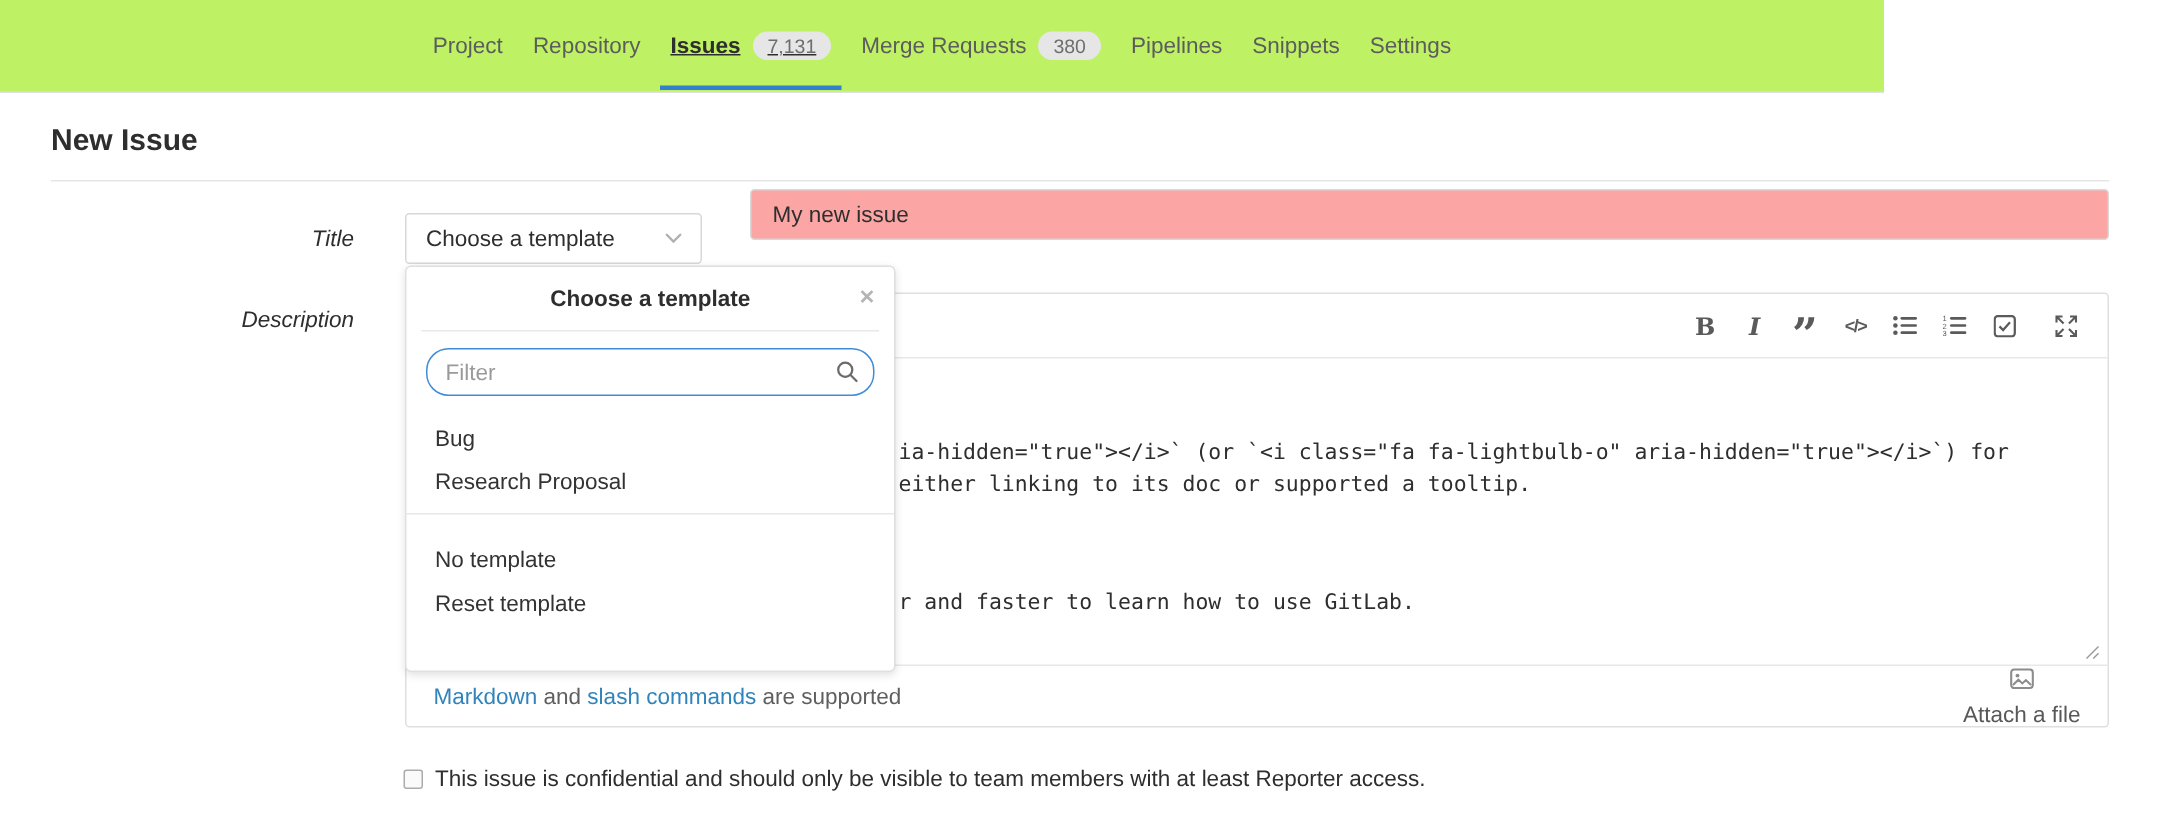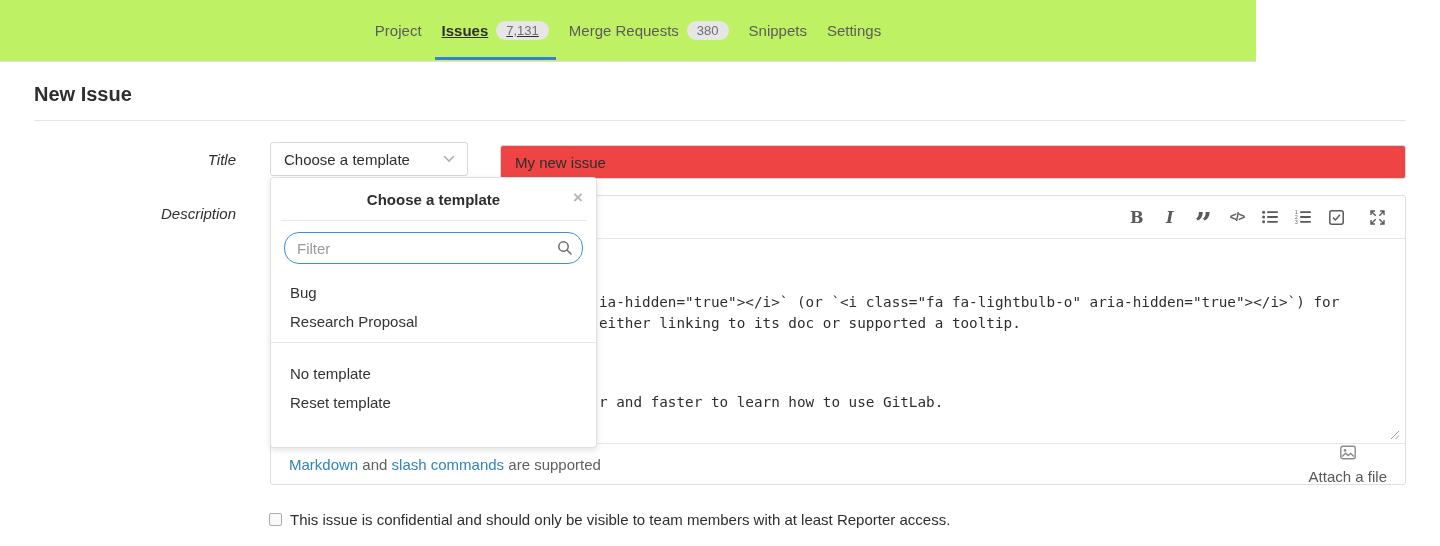--- a/index.html
+++ b/index.html
@@ -57,22 +57,22 @@
   .label-title{top:151px;}
   .label-description{top:205px;}
   
   .template-toggle{
     position:absolute;left:270px;top:142px;width:198px;height:34px;
     background:#fff;border:1px solid #d8d8d8;border-radius:3px;
     display:flex;align-items:center;justify-content:space-between;
     padding:0 12px 0 13px;font-size:15px;color:var(--text-dark);cursor:pointer;
   }
   .title-input{
-    position:absolute;left:500px;top:145px;width:906px;height:34px;
-    border:1px solid #d8d8d8;border-radius:3px;background:#ef4444;
+    position:absolute;left:500px;top:126px;width:906px;height:34px;
+    border:1px solid #d8d8d8;border-radius:3px;background:#fca5a5;
     padding:0 14px;font-size:15px;color:var(--text-dark);
     font-family:"Liberation Sans","DejaVu Sans",sans-serif;outline:none;
   }
   
   .md-area{
     position:absolute;left:270px;top:195px;width:1136px;height:290px;
     border:1px solid #dfdfdf;border-radius:3px;background:#fff;
   }
   .md-toolbar{
     height:43px;border-bottom:1px solid #e8e8e8;
@@ -149,27 +149,33 @@
   .dd-list-bottom{padding:16px 0 4px;}
   svg{display:block;}
 </style>
 </head>
 <body>
 
 <nav class="topnav">
   <div class="nav-item">
     <span>Project</span>
   </div>
+  <div class="nav-item">
+    <span>Repository</span>
+  </div>
   <div class="nav-item active">
     <span>Issues</span>
     <span class="nav-badge">7,131</span>
   </div>
   <div class="nav-item">
     <span>Merge Requests</span>
     <span class="nav-badge">380</span>
+  </div>
+  <div class="nav-item">
+    <span>Pipelines</span>
   </div>
   <div class="nav-item">
     <span>Snippets</span>
   </div>
   <div class="nav-item">
     <span>Settings</span>
   </div>
 </nav>
 
 <h1 class="page-title">New Issue</h1>

